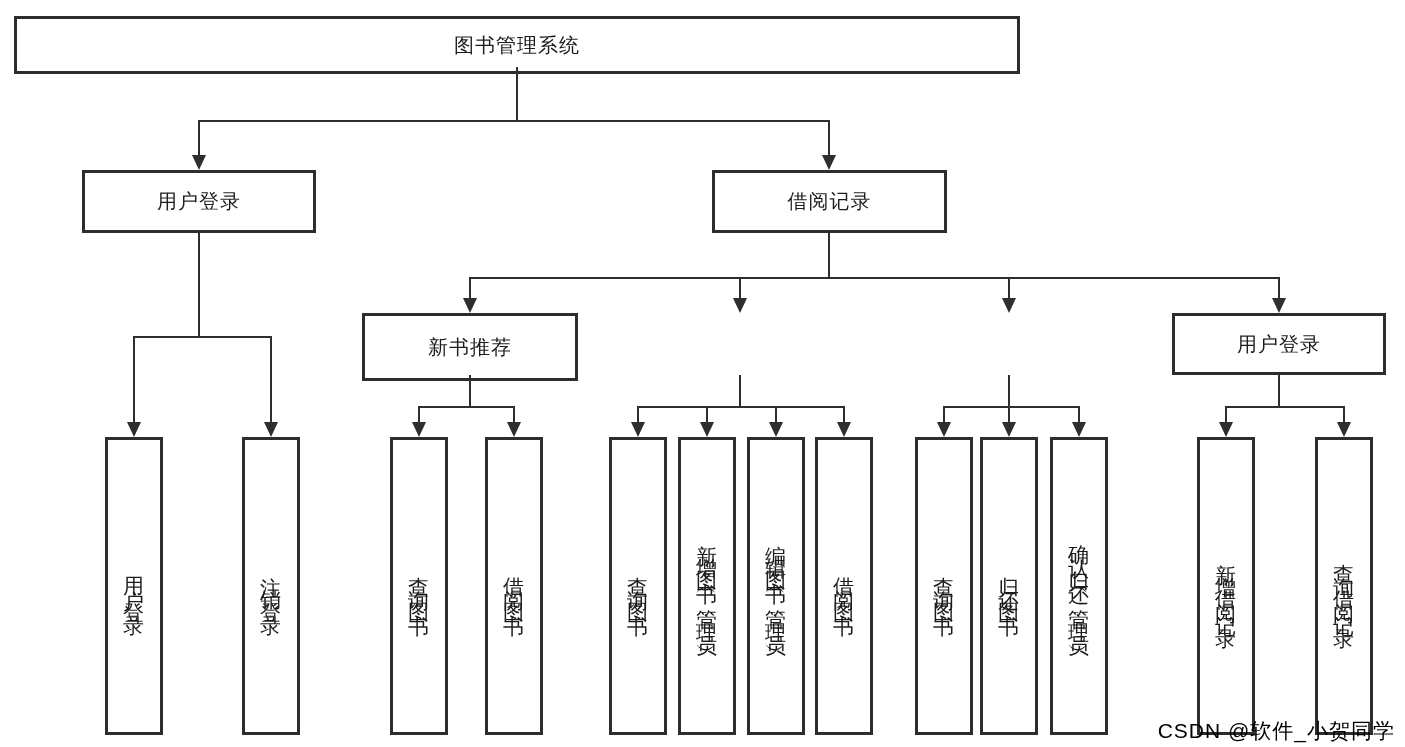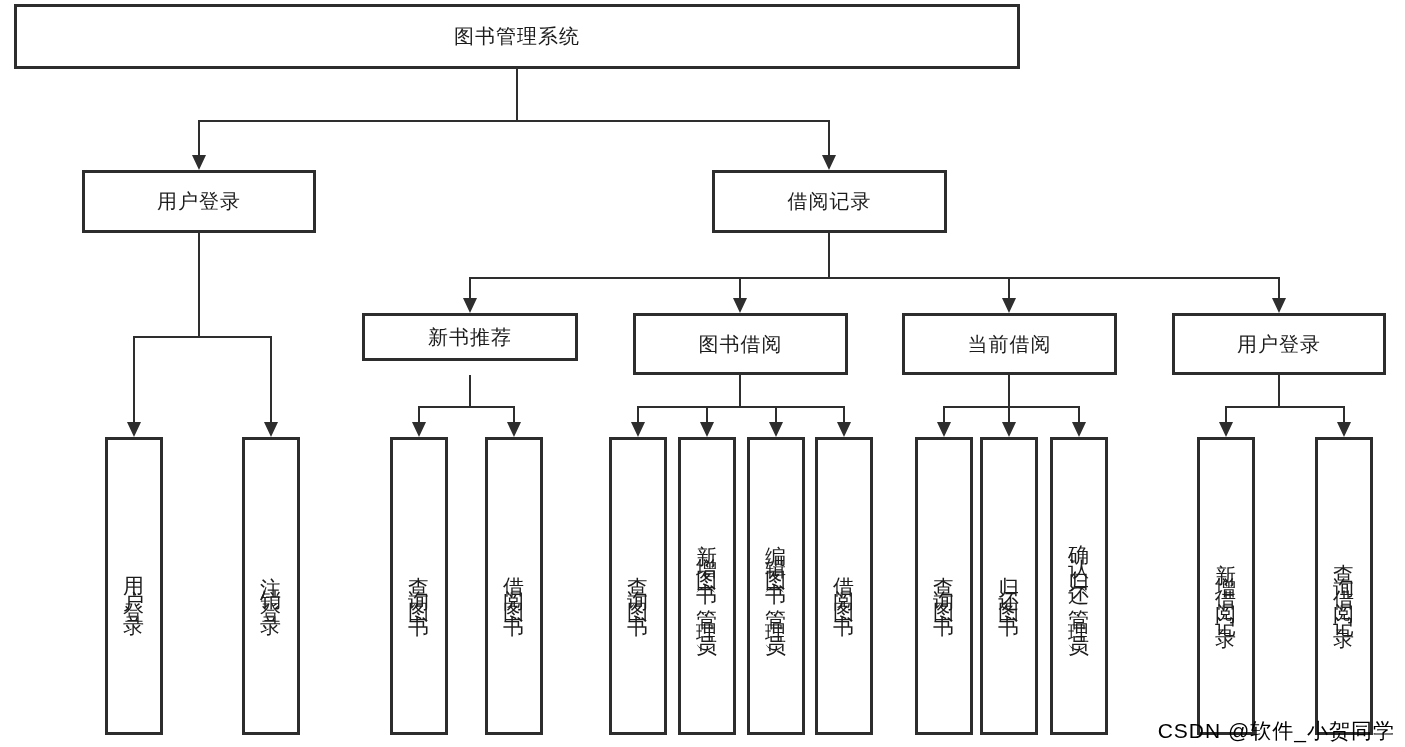--- a/index.html
+++ b/index.html
@@ -49,21 +49,21 @@
     color: #000000;
     letter-spacing: 1px;
     pointer-events: none;
   }
 </style>
 </head>
 <body>
 
 <div class="canvas">
 
-  <div class="box" style="left:14px; top:4px; width:1006px; height:65px;text-align:center;">
+  <div class="box" style="left:14px; top:16px; width:1006px; height:58px;text-align:center;">
     <span>图书管理系统</span>
   </div>
 
   <div class="vline" style="left:517px; top:67px;  height:53px;"></div>
   <div class="hline" style="left:199px; top:120px; width:631px;"></div>
   <div class="vline" style="left:199px; top:120px; height:36px;"></div>
   <div class="arrow" style="left:199px; top:155px;"></div>
   <div class="vline" style="left:829px; top:120px; height:36px;"></div>
   <div class="arrow" style="left:829px; top:155px;"></div>
 
@@ -85,28 +85,22 @@
   <div class="hline" style="left:470px; top:277px; width:809px;"></div>
   <div class="vline" style="left:470px;  top:277px; height:22px;"></div>
   <div class="arrow" style="left:470px;  top:298px;"></div>
   <div class="vline" style="left:740px;  top:277px; height:22px;"></div>
   <div class="arrow" style="left:740px;  top:298px;"></div>
   <div class="vline" style="left:1009px; top:277px; height:22px;"></div>
   <div class="arrow" style="left:1009px; top:298px;"></div>
   <div class="vline" style="left:1279px; top:277px; height:22px;"></div>
   <div class="arrow" style="left:1279px; top:298px;"></div>
 
-  <div class="box" style="left:362px; top:313px; width:216px; height:48px;">
+  <div class="box" style="left:362px; top:313px; width:216px; height:68px;">
     <span>新书推荐</span>
-  </div>
-  <div class="box" style="left:633px; top:313px; width:215px; height:62px;">
-    <span>图书借阅</span>
-  </div>
-  <div class="box" style="left:902px; top:313px; width:215px; height:62px;">
-    <span>当前借阅</span>
   </div>
   <div class="box" style="left:1172px; top:313px; width:214px; height:62px;">
     <span>用户登录</span>
   </div>
 
   <div class="vline" style="left:470px; top:375px; height:31px;"></div>
   <div class="hline" style="left:419px; top:406px; width:95px;"></div>
   <div class="vline" style="left:419px; top:406px; height:17px;"></div>
   <div class="arrow" style="left:419px; top:422px;"></div>
   <div class="vline" style="left:514px; top:406px; height:17px;"></div>

